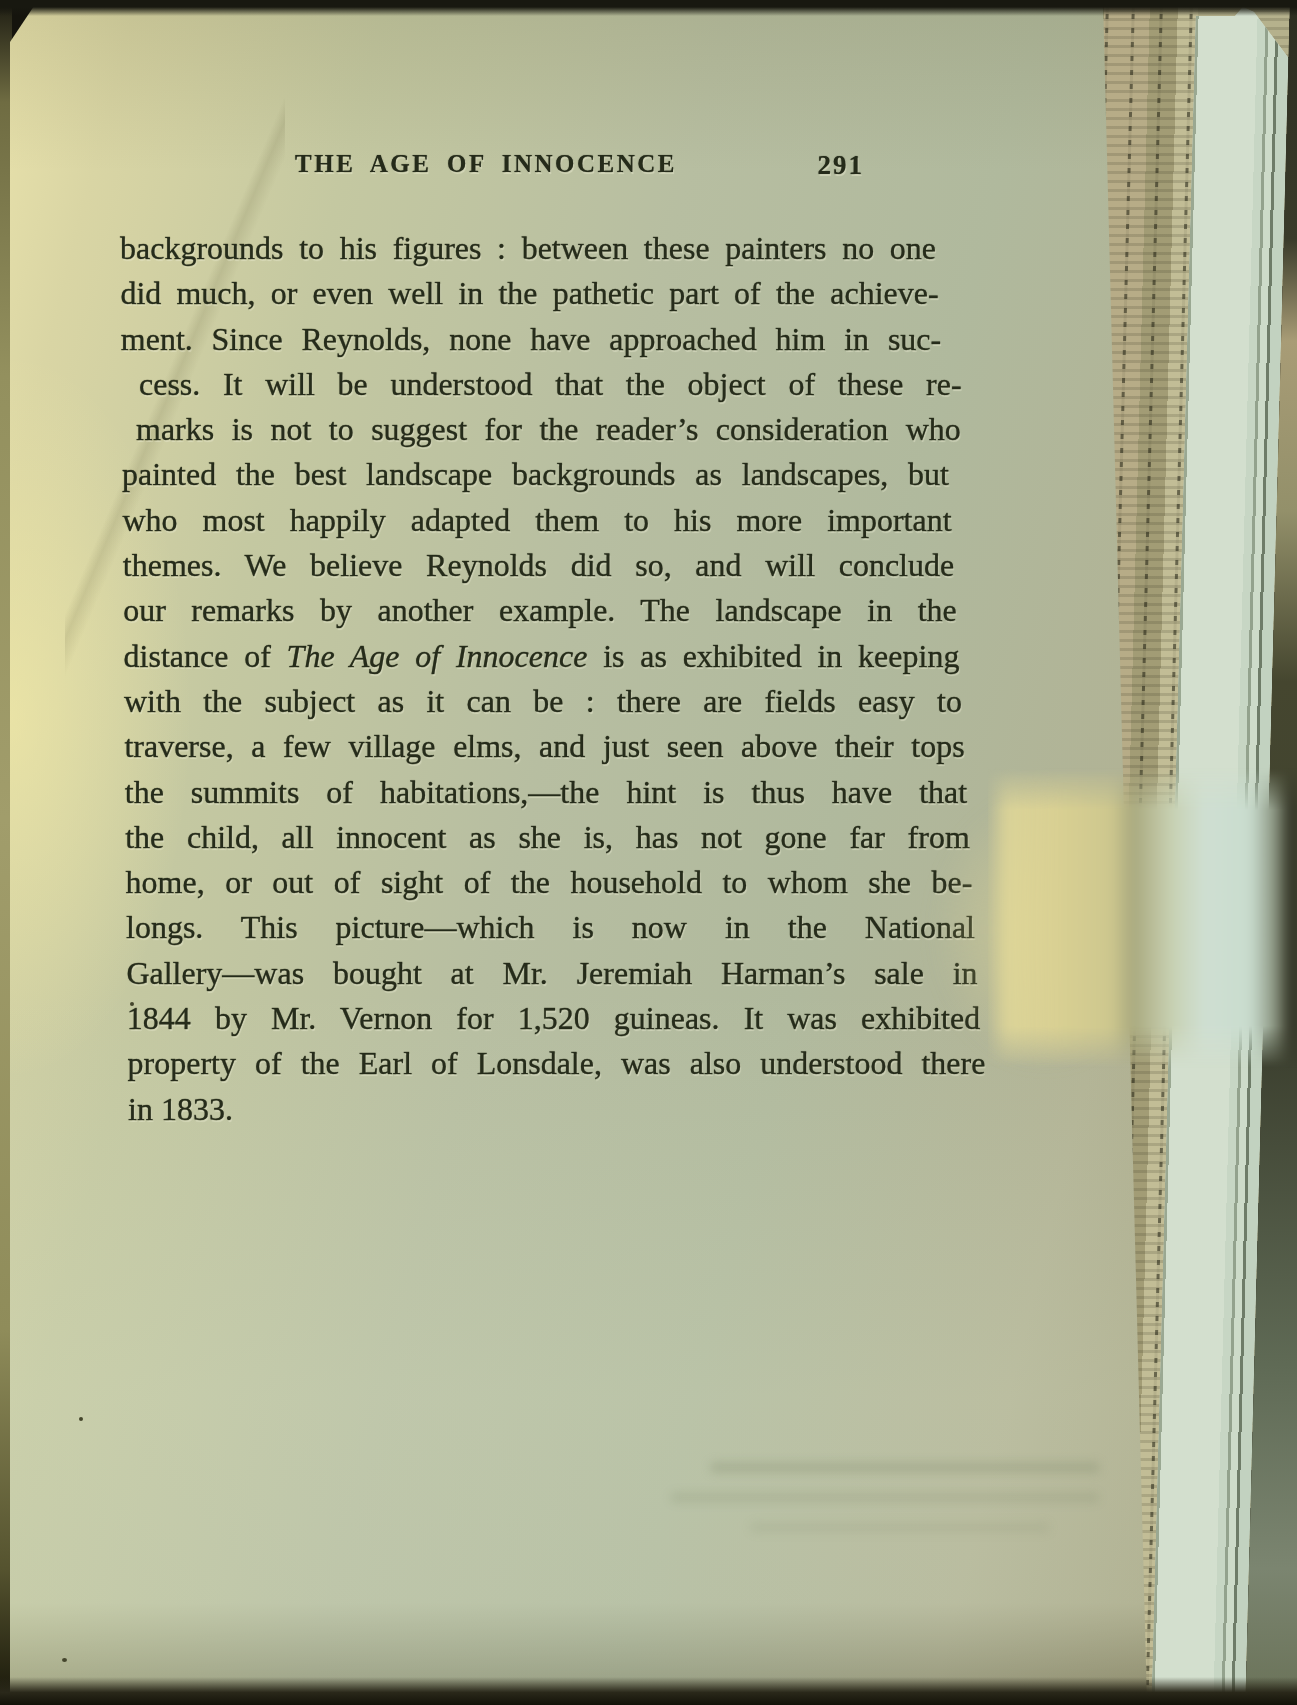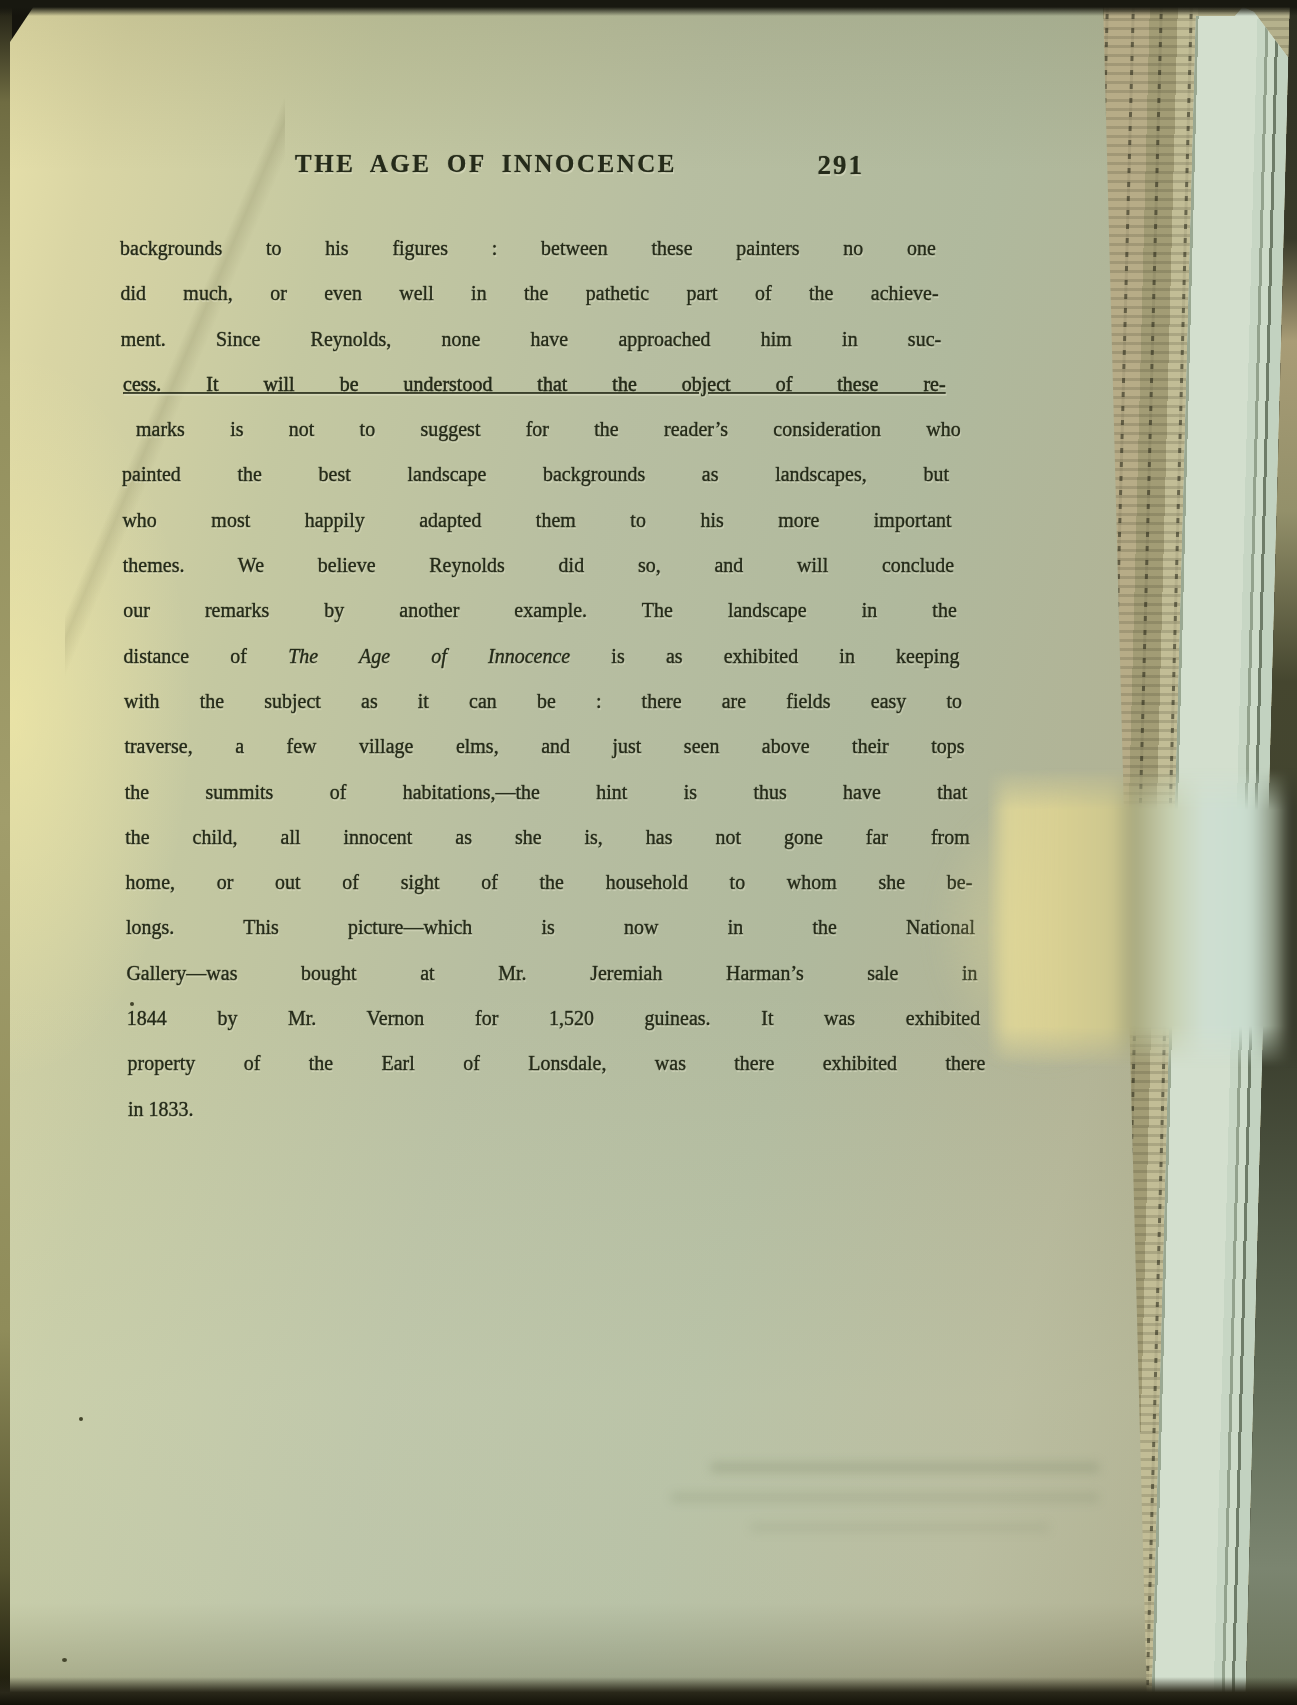--- a/index.html
+++ b/index.html
@@ -57,21 +57,21 @@
   }
   .page-number{
     position:absolute;right:72px;top:0;
     font-size:27px;font-weight:700;letter-spacing:2px;color:#252b1a;
     text-shadow:1px 1.5px 1px rgba(236,236,210,.5),0 0 1px rgba(25,30,15,.8);
     text-align:right;
   }
   
   .body-text{position:absolute;left:110px;top:226px;color:#262c1b;}
   .body-text .line{
-    font-size:20px;line-height:45.3px;height:45.3px;
+    font-size:32px;line-height:45.3px;height:45.3px;
     text-align:justify;text-align-last:justify;white-space:nowrap0;
     -webkit-text-stroke:.35px rgba(32,38,20,.55);
     text-shadow:1px 1.6px 1px rgba(238,238,212,.45),0 0 1px rgba(25,30,12,.6);
   }
   .body-text .line.last{text-align-last:left;}
   .body-text .it{font-style:italic;}
   
   .smear{
     position:absolute;left:988px;top:768px;width:309px;height:300px;z-index:4;
     filter:blur(6px);
@@ -112,36 +112,36 @@
 
   <div class="header">
     <span class="running-title">THE AGE OF INNOCENCE</span>
     <span class="page-number">291</span>
   </div>
 
   <div class="body-text">
       <div class="line" style="width: 816px; margin-left: 0px;">backgrounds to his figures : between these painters no one</div>
       <div class="line" style="width: 818.2px; margin-left: 0.4px;">did much, or even well in the pathetic part of the achieve-</div>
       <div class="line" style="width: 820.4px; margin-left: 0.8px;">ment. Since Reynolds, none have approached him in suc-</div>
-      <div class="line" style="width: 822.6px; margin-left: 3px; text-decoration: underline;">cess. It will be understood that the object of these re-</div>
+      <div class="line" style="width: 822.6px; margin-left: 19px;">cess. It will be understood that the object of these re-</div>
       <div class="line" style="width: 824.8px; margin-left: 16px;">marks is not to suggest for the reader’s consideration who</div>
       <div class="line" style="width: 827px; margin-left: 2px;">painted the best landscape backgrounds as landscapes, but</div>
       <div class="line" style="width: 829.2px; margin-left: 2.4px;">who most happily adapted them to his more important</div>
       <div class="line" style="width: 831.4px; margin-left: 2.8px;">themes. We believe Reynolds did so, and will conclude</div>
       <div class="line" style="width: 833.6px; margin-left: 3.2px;">our remarks by another example. The landscape in the</div>
       <div class="line" style="width: 835.8px; margin-left: 3.6px;"><span>distance of </span><span class="it">The Age of Innocence</span><span> is as exhibited in keeping</span></div>
       <div class="line" style="width: 838px; margin-left: 4px;">with the subject as it can be : there are fields easy to</div>
       <div class="line" style="width: 840.2px; margin-left: 4.4px;">traverse, a few village elms, and just seen above their tops</div>
       <div class="line" style="width: 842.4px; margin-left: 4.8px;">the summits of habitations,—the hint is thus have that</div>
       <div class="line" style="width: 844.6px; margin-left: 5.2px;">the child, all innocent as she is, has not gone far from</div>
       <div class="line" style="width: 846.8px; margin-left: 5.6px;">home, or out of sight of the household to whom she be-</div>
       <div class="line" style="width: 849px; margin-left: 6px;">longs. This picture—which is now in the National</div>
       <div class="line" style="width: 851.2px; margin-left: 6.4px;">Gallery—was bought at Mr. Jeremiah Harman’s sale in</div>
       <div class="line" style="width: 853.4px; margin-left: 6.8px;">1844 by Mr. Vernon for 1,520 guineas. It was exhibited</div>
-      <div class="line" style="width: 857.8px; margin-left: 7.6px;">property of the Earl of Lonsdale, was there exhibited there</div>
+      <div class="line" style="width: 857.8px; margin-left: 7.6px;">property of the Earl of Lonsdale, was also understood there</div>
       <div class="line last" style="width: 860px; margin-left: 8px;">in 1833.</div>
     </div>
 
   <div class="ghost-line" style="left:700px;top:1462px;width:390px"></div>
   <div class="ghost-line" style="left:660px;top:1492px;width:430px;opacity:.7"></div>
   <div class="ghost-line" style="left:740px;top:1522px;width:300px;opacity:.5"></div>
 
   <div class="speck" style="left:120px;top:1002px;width:4px;height:4px"></div>
   <div class="speck" style="left:69px;top:1417px;width:4px;height:4px"></div>
   <div class="speck" style="left:52px;top:1658px;width:5px;height:4px"></div>

